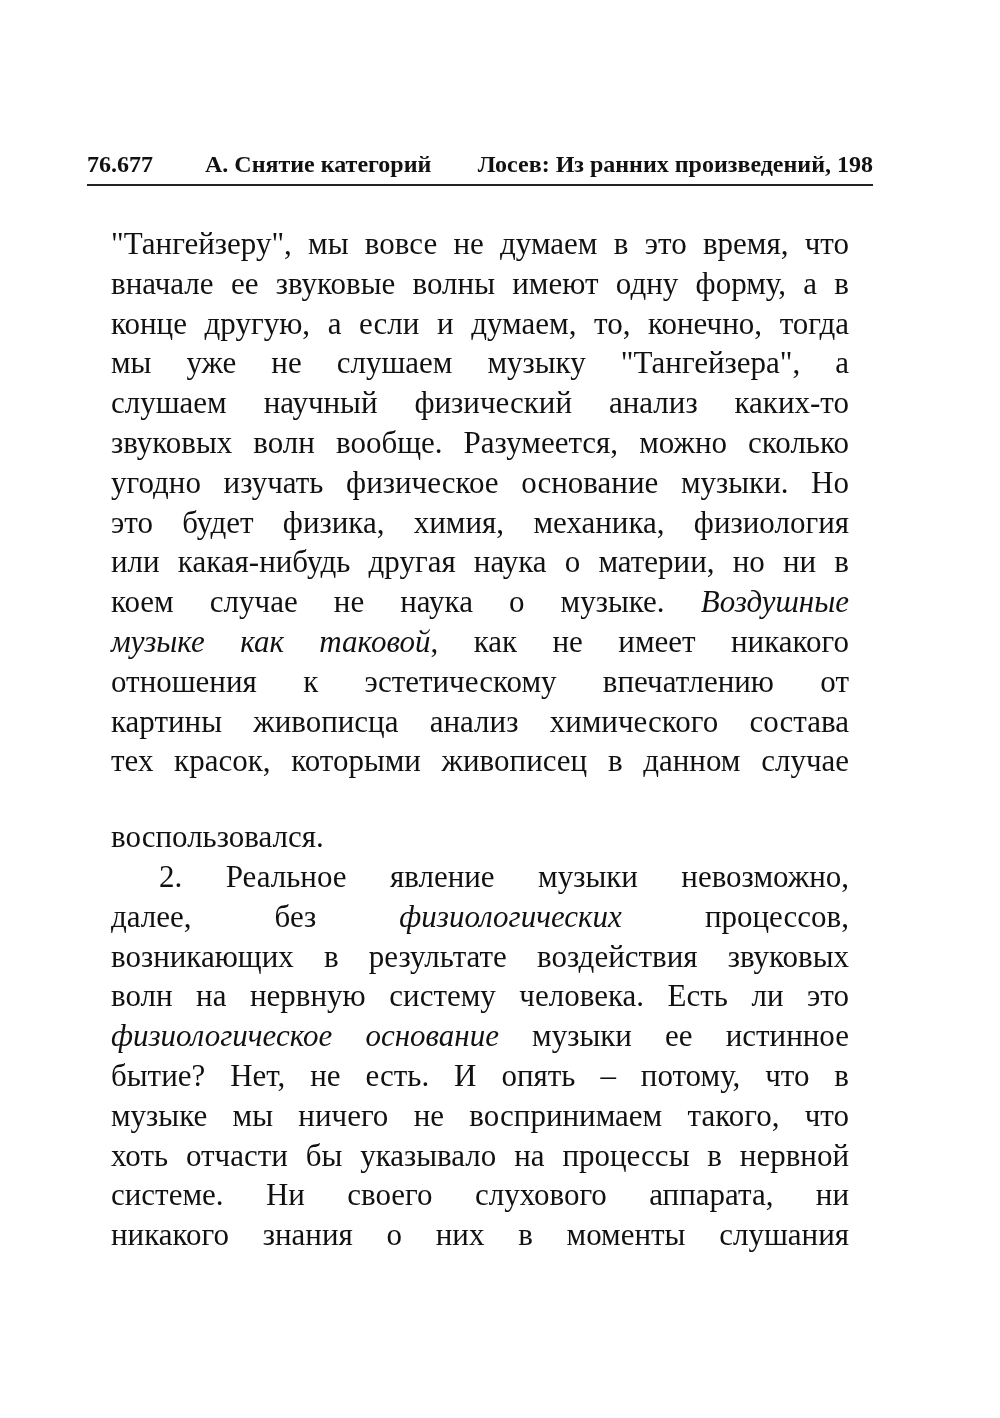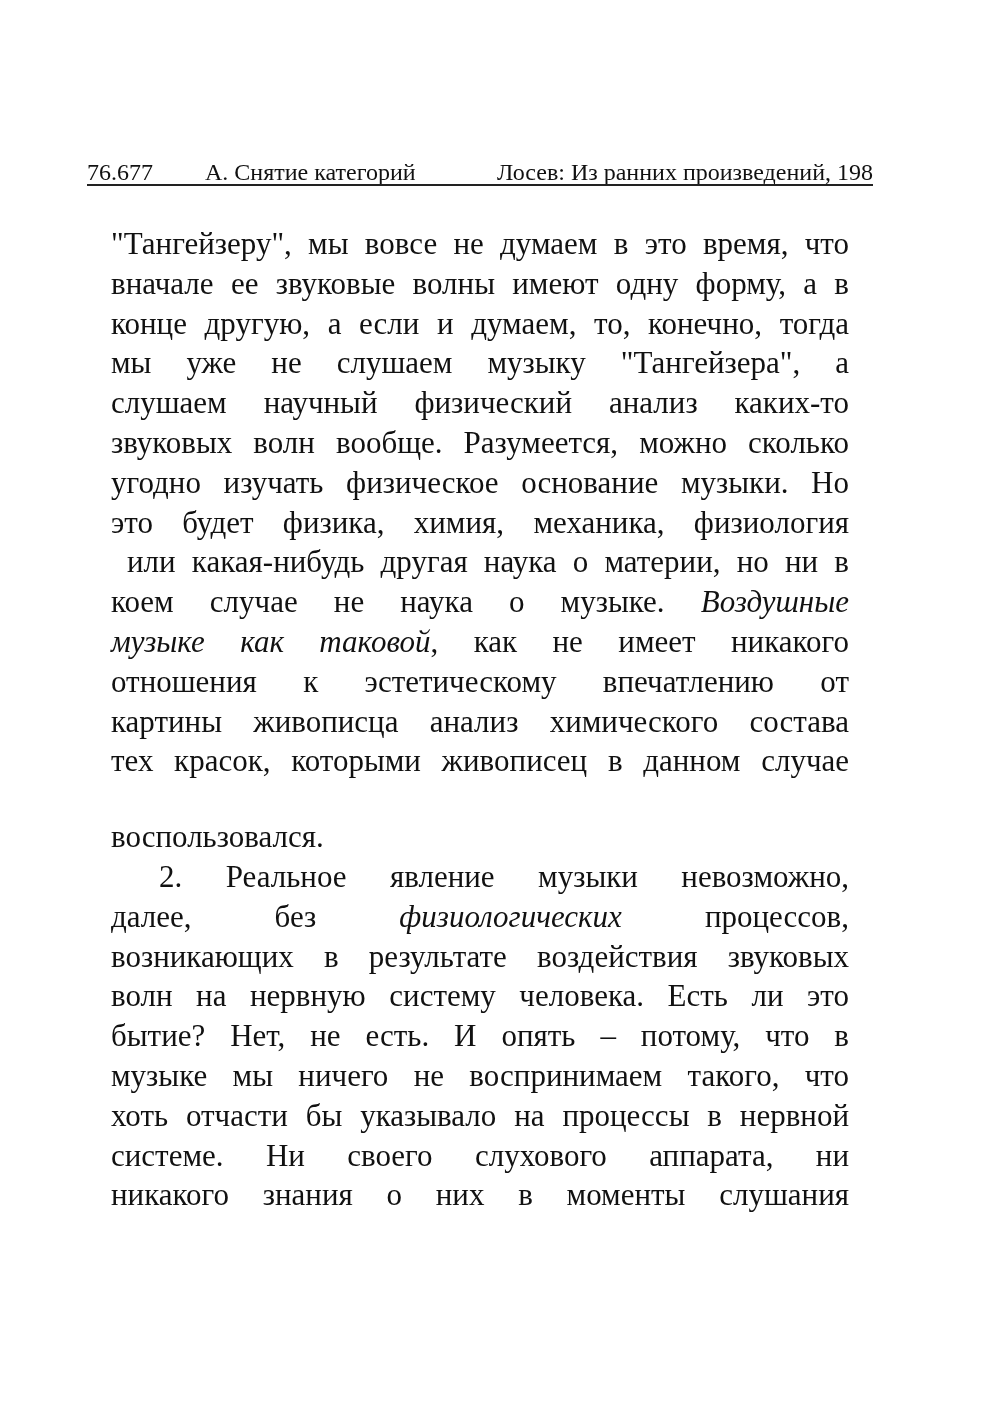--- a/index.html
+++ b/index.html
@@ -1,19 +1,19 @@
 <!DOCTYPE html>
 <html><head>
 <meta charset="utf-8">
 <style>
   html, body { margin:0; padding:0; background:#ffffff; }
   body { width:1000px; height:1418px; position:relative; overflow:hidden;
          font-family:"Liberation Serif", "DejaVu Serif", serif; color:#111; }
-  .header { position:absolute; left:87px; top:156px; width:786px; height:32px;
-            font-size:24px; line-height:32px; }
+  .header { position:absolute; left:87px; top:148px; width:786px; height:32px;
+            font-size:24px; line-height:32px;font-weight:bold; }
   .header span { position:absolute; top:0; white-space:nowrap; }
   .h-num { left:0; }
   .h-sec { left:118px;text-align:center; }
   .h-src { right:0; }
   .rule { position:absolute; left:87px; top:184px; width:786px; height:2px; background:#222; }
   .body { position:absolute; left:111px; top:224px; width:738px; }
   .line { height:39.8px; line-height:39.8px; font-size:31px; text-align:justify;
           text-align-last:justify; white-space:nowrap; overflow:visible; }
   .line.last { text-align-last:left; }
   .line.indent { padding-left:48px; }
@@ -31,29 +31,30 @@
 
 <div class="body" id="body">
     <div class="line" style="white-space: normal;"><span>"Тангейзеру", мы вовсе не думаем в это время, что</span></div>
     <div class="line" style="white-space: normal;"><span>вначале ее звуковые волны имеют одну форму, а в</span></div>
     <div class="line" style="white-space: normal;"><span>конце другую, а если и думаем, то, конечно, тогда</span></div>
     <div class="line" style="white-space: normal;"><span>мы уже не слушаем музыку "Тангейзера", а</span></div>
     <div class="line" style="white-space: normal;"><span>слушаем научный физический анализ каких-то</span></div>
     <div class="line" style="white-space: normal;"><span>звуковых волн вообще. Разумеется, можно сколько</span></div>
     <div class="line" style="white-space: normal;"><span>угодно изучать физическое основание музыки. Но</span></div>
     <div class="line" style="white-space: normal;"><span>это будет физика, химия, механика, физиология</span></div>
-    <div class="line" style="white-space: normal; margin-left: 16px;"><span>или какая-нибудь другая наука о материи, но ни в</span></div>
+    <div class="line" style="white-space: normal;"><span>или какая-нибудь другая наука о материи, но ни в</span></div>
     <div class="line" style="white-space: normal;"><span>коем случае не наука о музыке. </span><i>Воздушные</i></div>
     <div class="line" style="white-space: normal;"><i>музыке как таковой</i><span>, как не имеет никакого</span></div>
     <div class="line" style="white-space: normal;"><span>отношения к эстетическому впечатлению от</span></div>
     <div class="line" style="white-space: normal;"><span>картины живописца анализ химического состава</span></div>
     <div class="line" style="white-space: normal;"><span>тех красок, которыми живописец в данном случае</span></div>
     <div class="line last" style="white-space: normal; margin-top: 36px;"><span>воспользовался.</span></div>
     <div class="line indent" style="white-space: normal;"><span>2. Реальное явление музыки невозможно,</span></div>
     <div class="line" style="white-space: normal;"><span>далее, без </span><i>физиологических</i><span> процессов,</span></div>
     <div class="line" style="white-space: normal;"><span>возникающих в результате воздействия звуковых</span></div>
     <div class="line" style="white-space: normal;"><span>волн на нервную систему человека. Есть ли это</span></div>
+    <div class="line" style="white-space: normal;"><i>физиологическое основание</i><span> музыки ее истинное</span></div>
     <div class="line" style="white-space: normal;"><span>бытие? Нет, не есть. И опять – потому, что в</span></div>
     <div class="line" style="white-space: normal;"><span>музыке мы ничего не воспринимаем такого, что</span></div>
     <div class="line" style="white-space: normal;"><span>хоть отчасти бы указывало на процессы в нервной</span></div>
     <div class="line" style="white-space: normal;"><span>системе. Ни своего слухового аппарата, ни</span></div>
     <div class="line" style="white-space: normal;"><span>никакого знания о них в моменты слушания</span></div>
   </div>
 
 </body></html>

